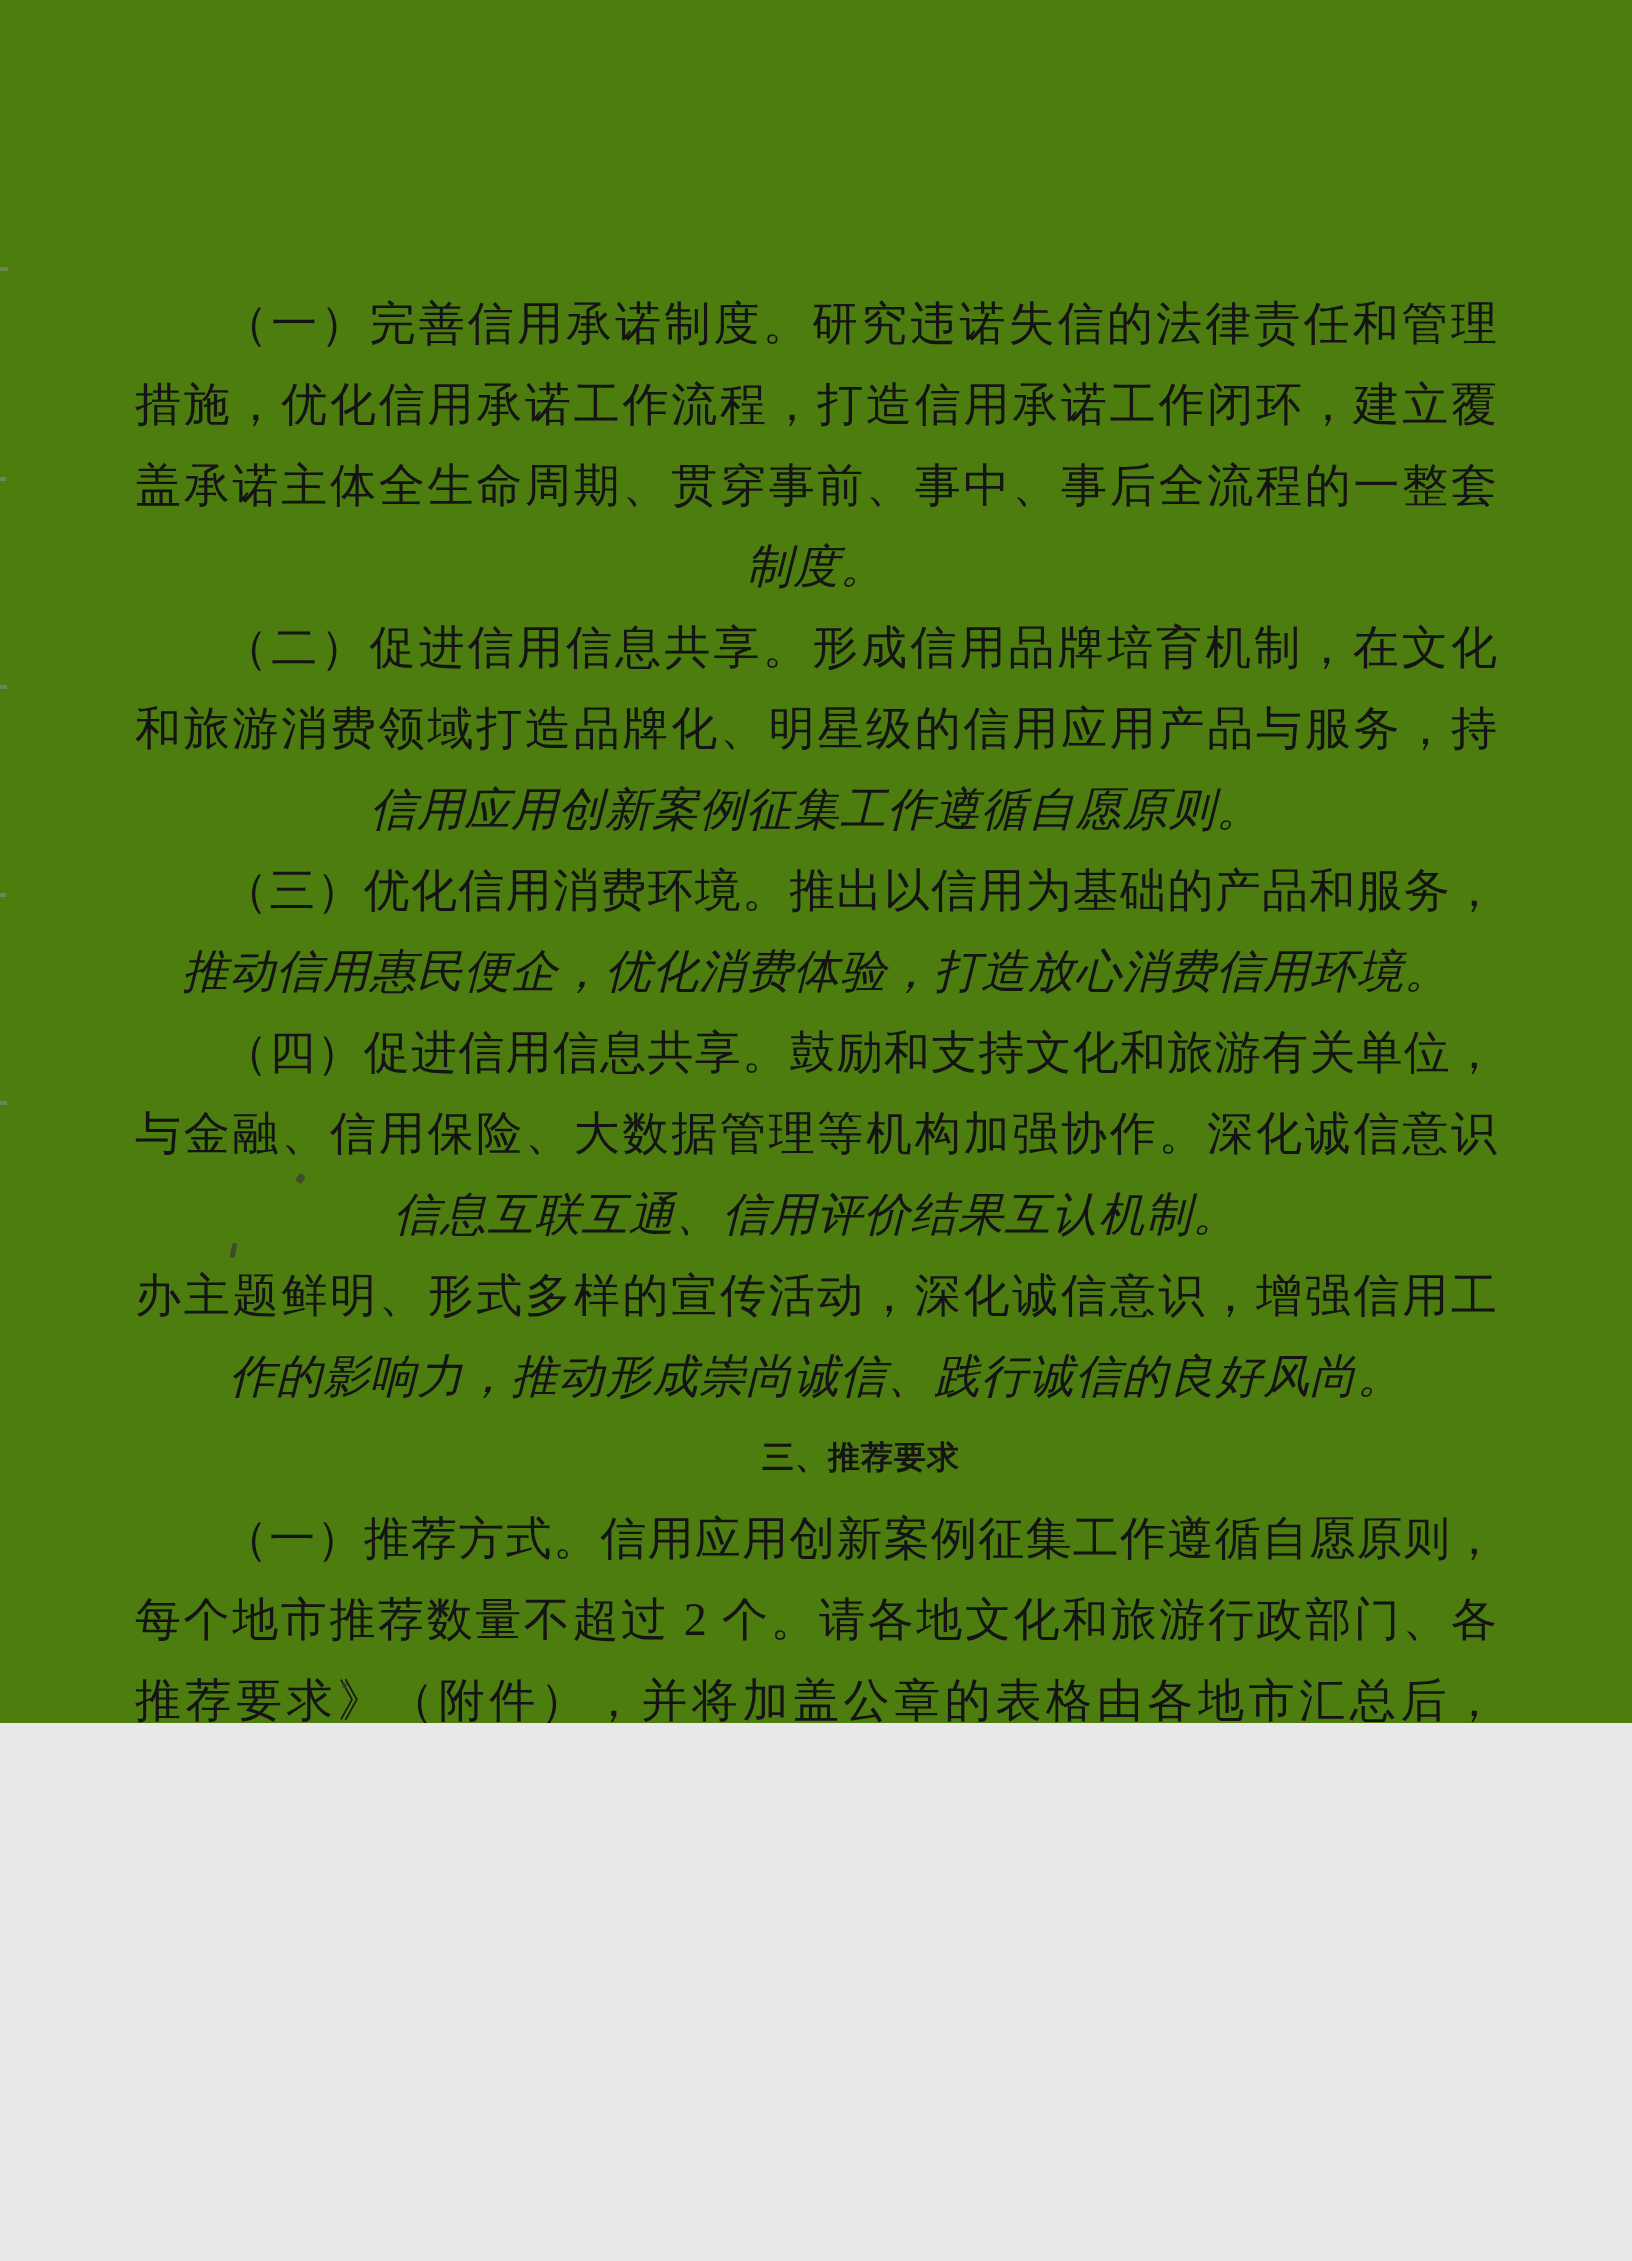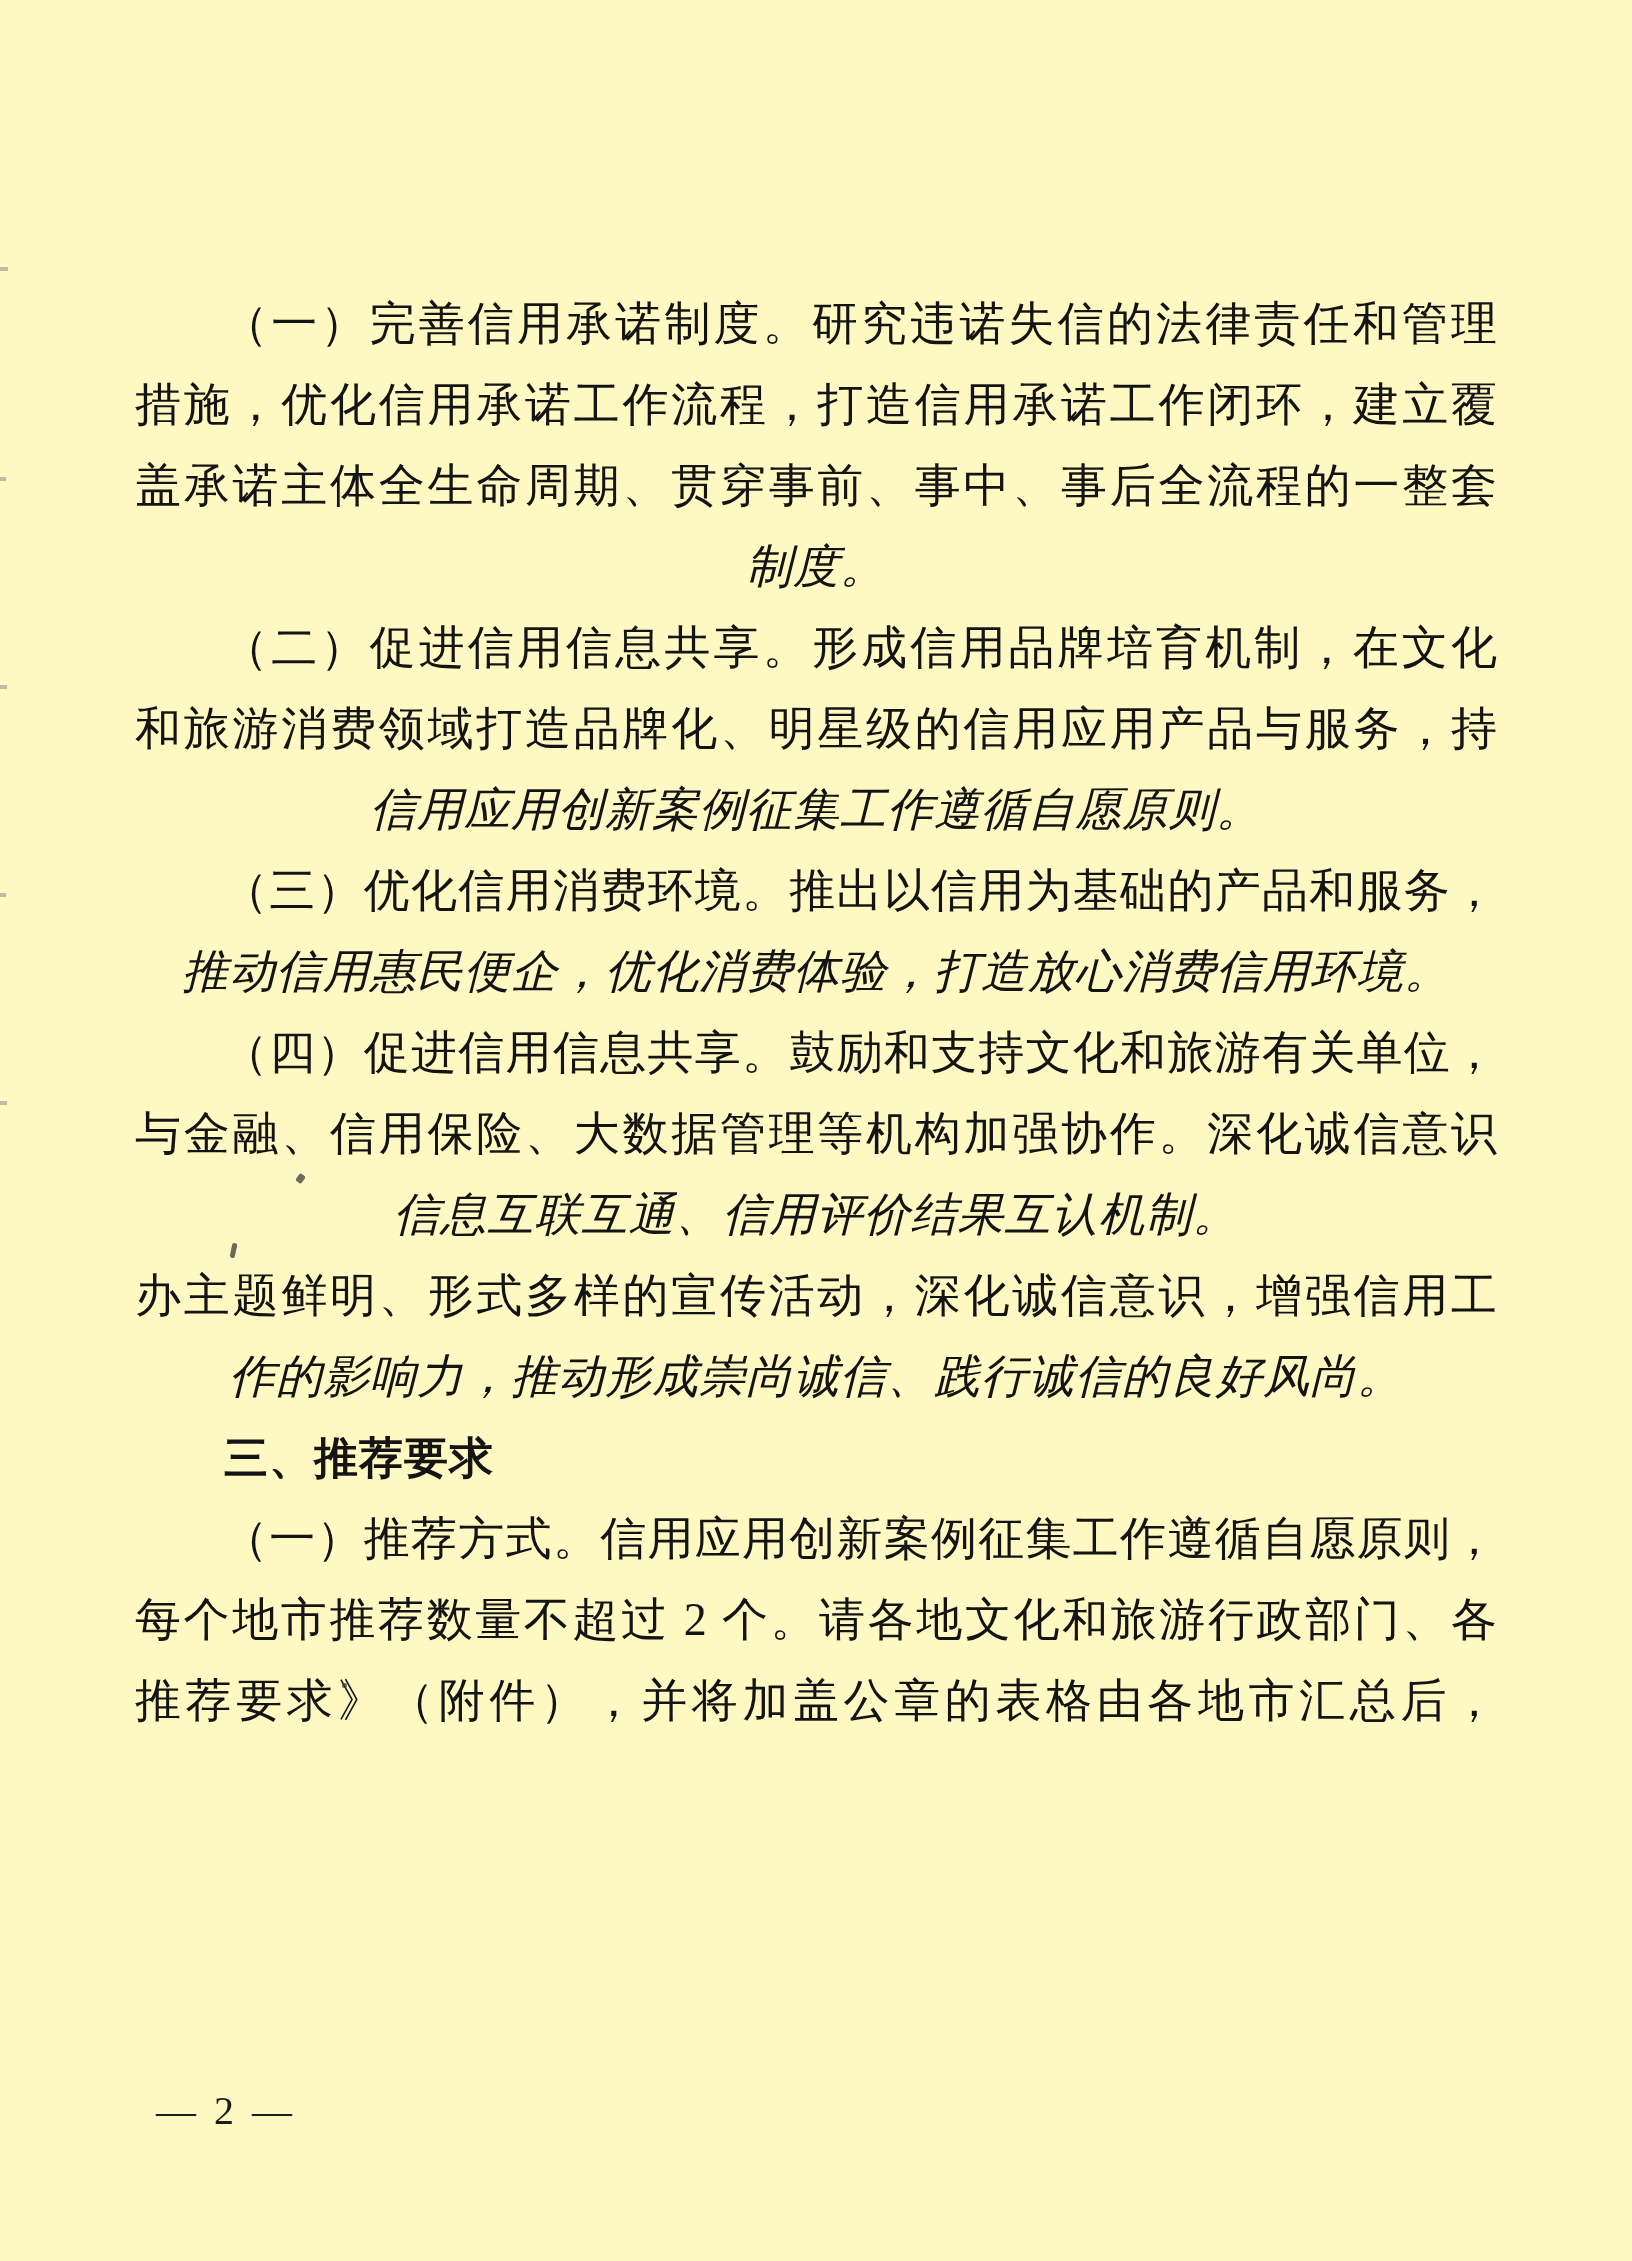--- a/index.html
+++ b/index.html
@@ -1,21 +1,21 @@
 <!DOCTYPE html>
 <html lang="zh"><head>
 <meta charset="utf-8">
 <style>
   html, body { margin: 0; padding: 0; background: #e8e8e8; }
   .page {
     position: relative;
     width: 1633px;
-    height: 2261px;
+    height: 1723px;
     margin: 0 auto;
-    background: #fef9c3;
+    background: #4d7c0f;
     overflow: hidden;
     font-family: "Liberation Serif", "DejaVu Serif", serif;
     color: #141414;
   }
   .doc-body {
     position: absolute;
     left: 135px;
     top: 283px;
     width: 1363px;
   }
@@ -42,21 +42,22 @@
     text-align-last: justify;
     text-justify: inter-character;
   }
   
   .line.last { text-align: center; font-style: italic; }
   
   .line.heading {
     padding-left: 89px;
     font-weight: 700;
     font-family: "Liberation Sans", "DejaVu Sans", sans-serif;
-    font-size: 44px;
+    font-size: 32px;
+    text-align: center;
   }
   
   .line.spread {
     white-space: normal;
     text-align: justify;
     text-align-last: justify;
     text-justify: inter-character;
   }
   .page-number {
     position: absolute;

